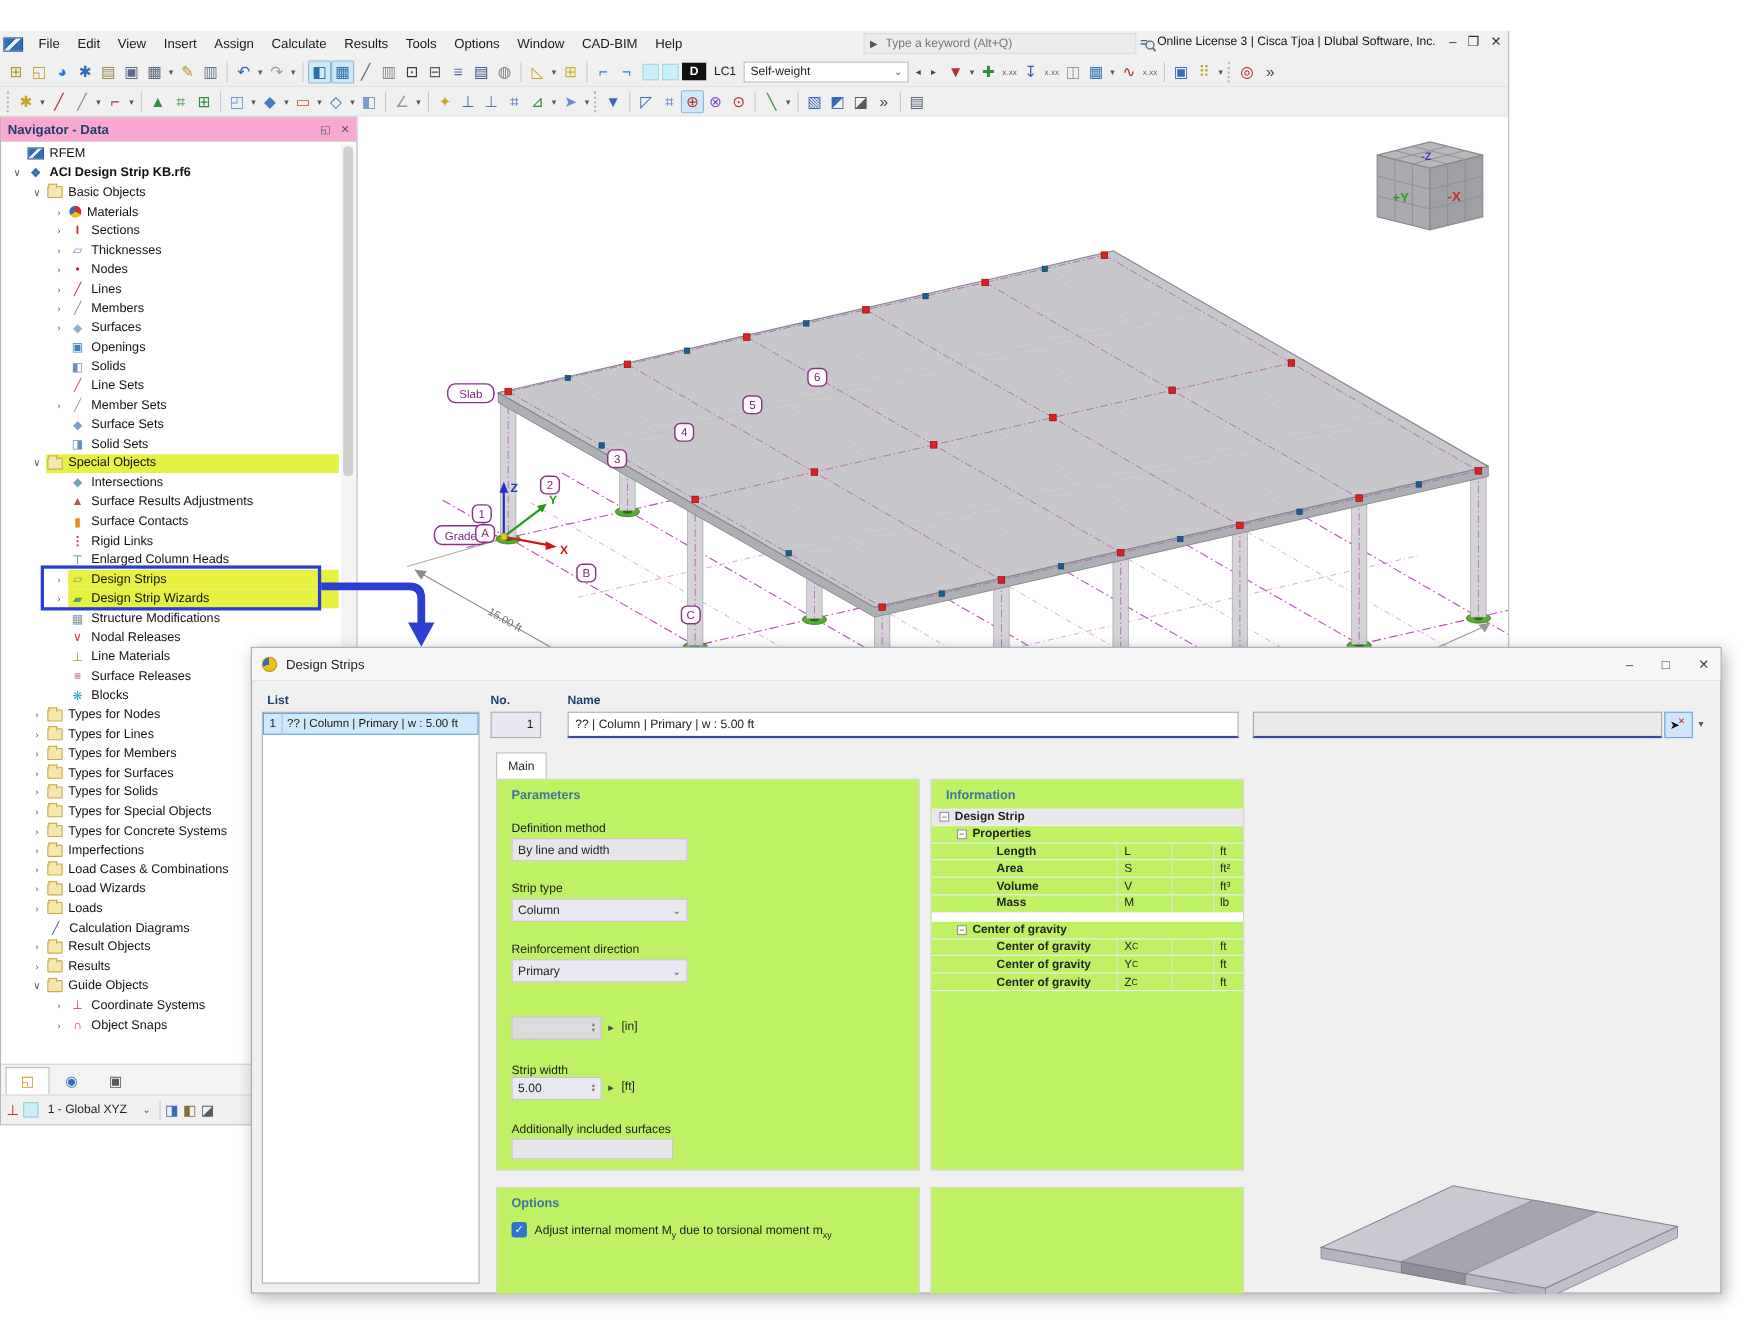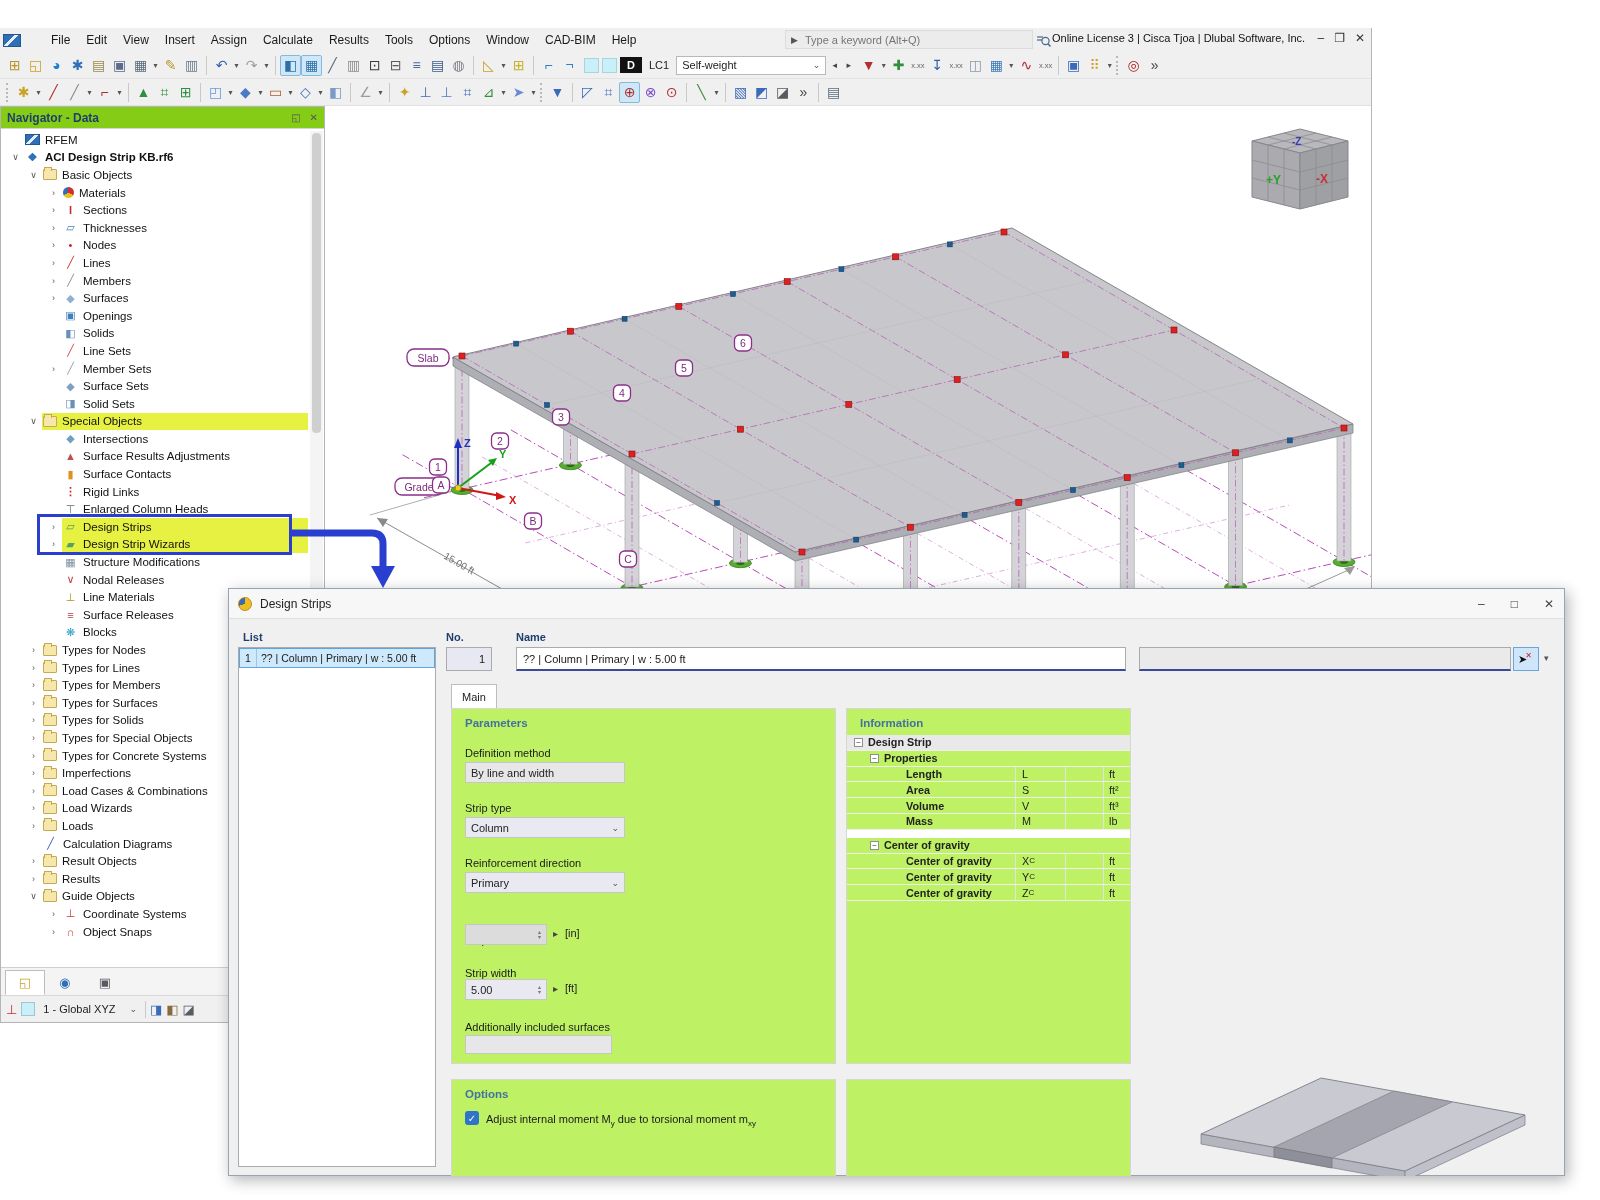--- a/index.html
+++ b/index.html
@@ -2,21 +2,21 @@
 <html><head>
 <meta charset="utf-8">
 <style>
   html,body{margin:0;padding:0;width:1600px;height:1200px;background:#fff;overflow:hidden;
     font-family:"Liberation Sans",sans-serif;-webkit-font-smoothing:antialiased;}
   *{box-sizing:border-box;}
   #app{position:absolute;left:0;top:28px;width:1372px;height:1148px;background:#fff;
     border-right:1px solid #b5b5b5;}
   
   .menubar{position:absolute;left:0;top:0;width:100%;height:24px;background:#f0f0f0;
-    display:flex;align-items:center;font-size:12px;color:#1a1a1a;gap:16px;}
+    display:flex;align-items:center;font-size:12px;color:#1a1a1a;}
   .appicon{width:18px;height:13px;margin:0 6px 0 3px;background:linear-gradient(135deg,#2f6fb8 0 40%,#e8eef6 40% 55%,#2f6fb8 55%);border:1px solid #24558c;flex:none;}
   .menu-item{padding:2px 8px;cursor:default;}
   .searchbox{position:absolute;left:785px;top:2px;width:248px;height:19px;background:#ececec;
     border:1px solid #dcdcdc;display:flex;align-items:center;padding:0 5px;color:#8a8a8a;font-size:11px;}
   .searchbox .arr{color:#555;font-size:9px;margin-right:5px;}
   .searchbox input{border:none;background:transparent;outline:none;font:11px "Liberation Sans",sans-serif;color:#444;width:200px;}
   .lictext{position:absolute;left:1052px;top:4px;font-size:11px;color:#111;}
   .winbtns{position:absolute;right:6px;top:3px;display:flex;gap:10px;font-size:12px;color:#333;}
   .toolbar{position:absolute;left:0;width:100%;height:27px;background:#f0f0f0;display:flex;
     align-items:center;padding-left:4px;border-bottom:1px solid #e2e2e2;}
@@ -32,21 +32,21 @@
   .lcsq{width:15px;height:15px;background:#c9f0f8;border:1px solid #a8d4e0;flex:none;}
   .lcd{width:22px;height:16px;background:#111;color:#fff;font-size:11px;font-weight:bold;
     display:flex;align-items:center;justify-content:center;flex:none;}
   .lclab{font-size:11px;color:#222;margin:0 4px;}
   .lccombo{width:150px;height:19px;background:#fff;border:1px solid #b9b9b9;font-size:11px;color:#222;
     display:flex;align-items:center;padding:0 5px;justify-content:space-between;}
   .lcnav{font-size:9px;color:#444;width:11px;text-align:center;}
   
   #navigator{position:absolute;left:0;top:78px;width:325px;height:917px;background:#fff;
     border:1px solid #b5b5b5;display:flex;flex-direction:column;}
-  .navtitle{height:22px;background:#84cc16;border-bottom:1px solid #d5d5d5;display:flex;
+  .navtitle{height:22px;background:#f9a8d4;border-bottom:1px solid #d5d5d5;display:flex;
     align-items:center;padding:0 6px;font-size:12px;font-weight:bold;color:#1f3e6e;flex:none;}
   .navtitle .sp{flex:1;}
   .navtitle .tbt{font-size:10px;color:#555;margin-left:9px;font-weight:normal;}
   .navtree{flex:1;overflow:hidden;position:relative;padding-top:2px;}
   .navscroll{position:absolute;right:1px;top:2px;width:13px;height:832px;background:#f4f4f4;}
   .navscroll .thumb{position:absolute;left:2px;top:2px;width:9px;height:300px;background:#cfcfcf;border-radius:4px;}
   .nrow{height:17.6px;display:flex;align-items:center;font-size:11.5px;color:#111;padding-right:16px;}
   .nrow .nexp{width:17px;flex:none;text-align:center;font-size:9px;color:#555;}
   .lvl0{padding-left:6px;} .lvl1{padding-left:24px;} .lvl2{padding-left:44px;}
   .nhl{display:flex;align-items:center;flex:1;height:100%;padding-left:1px;}

